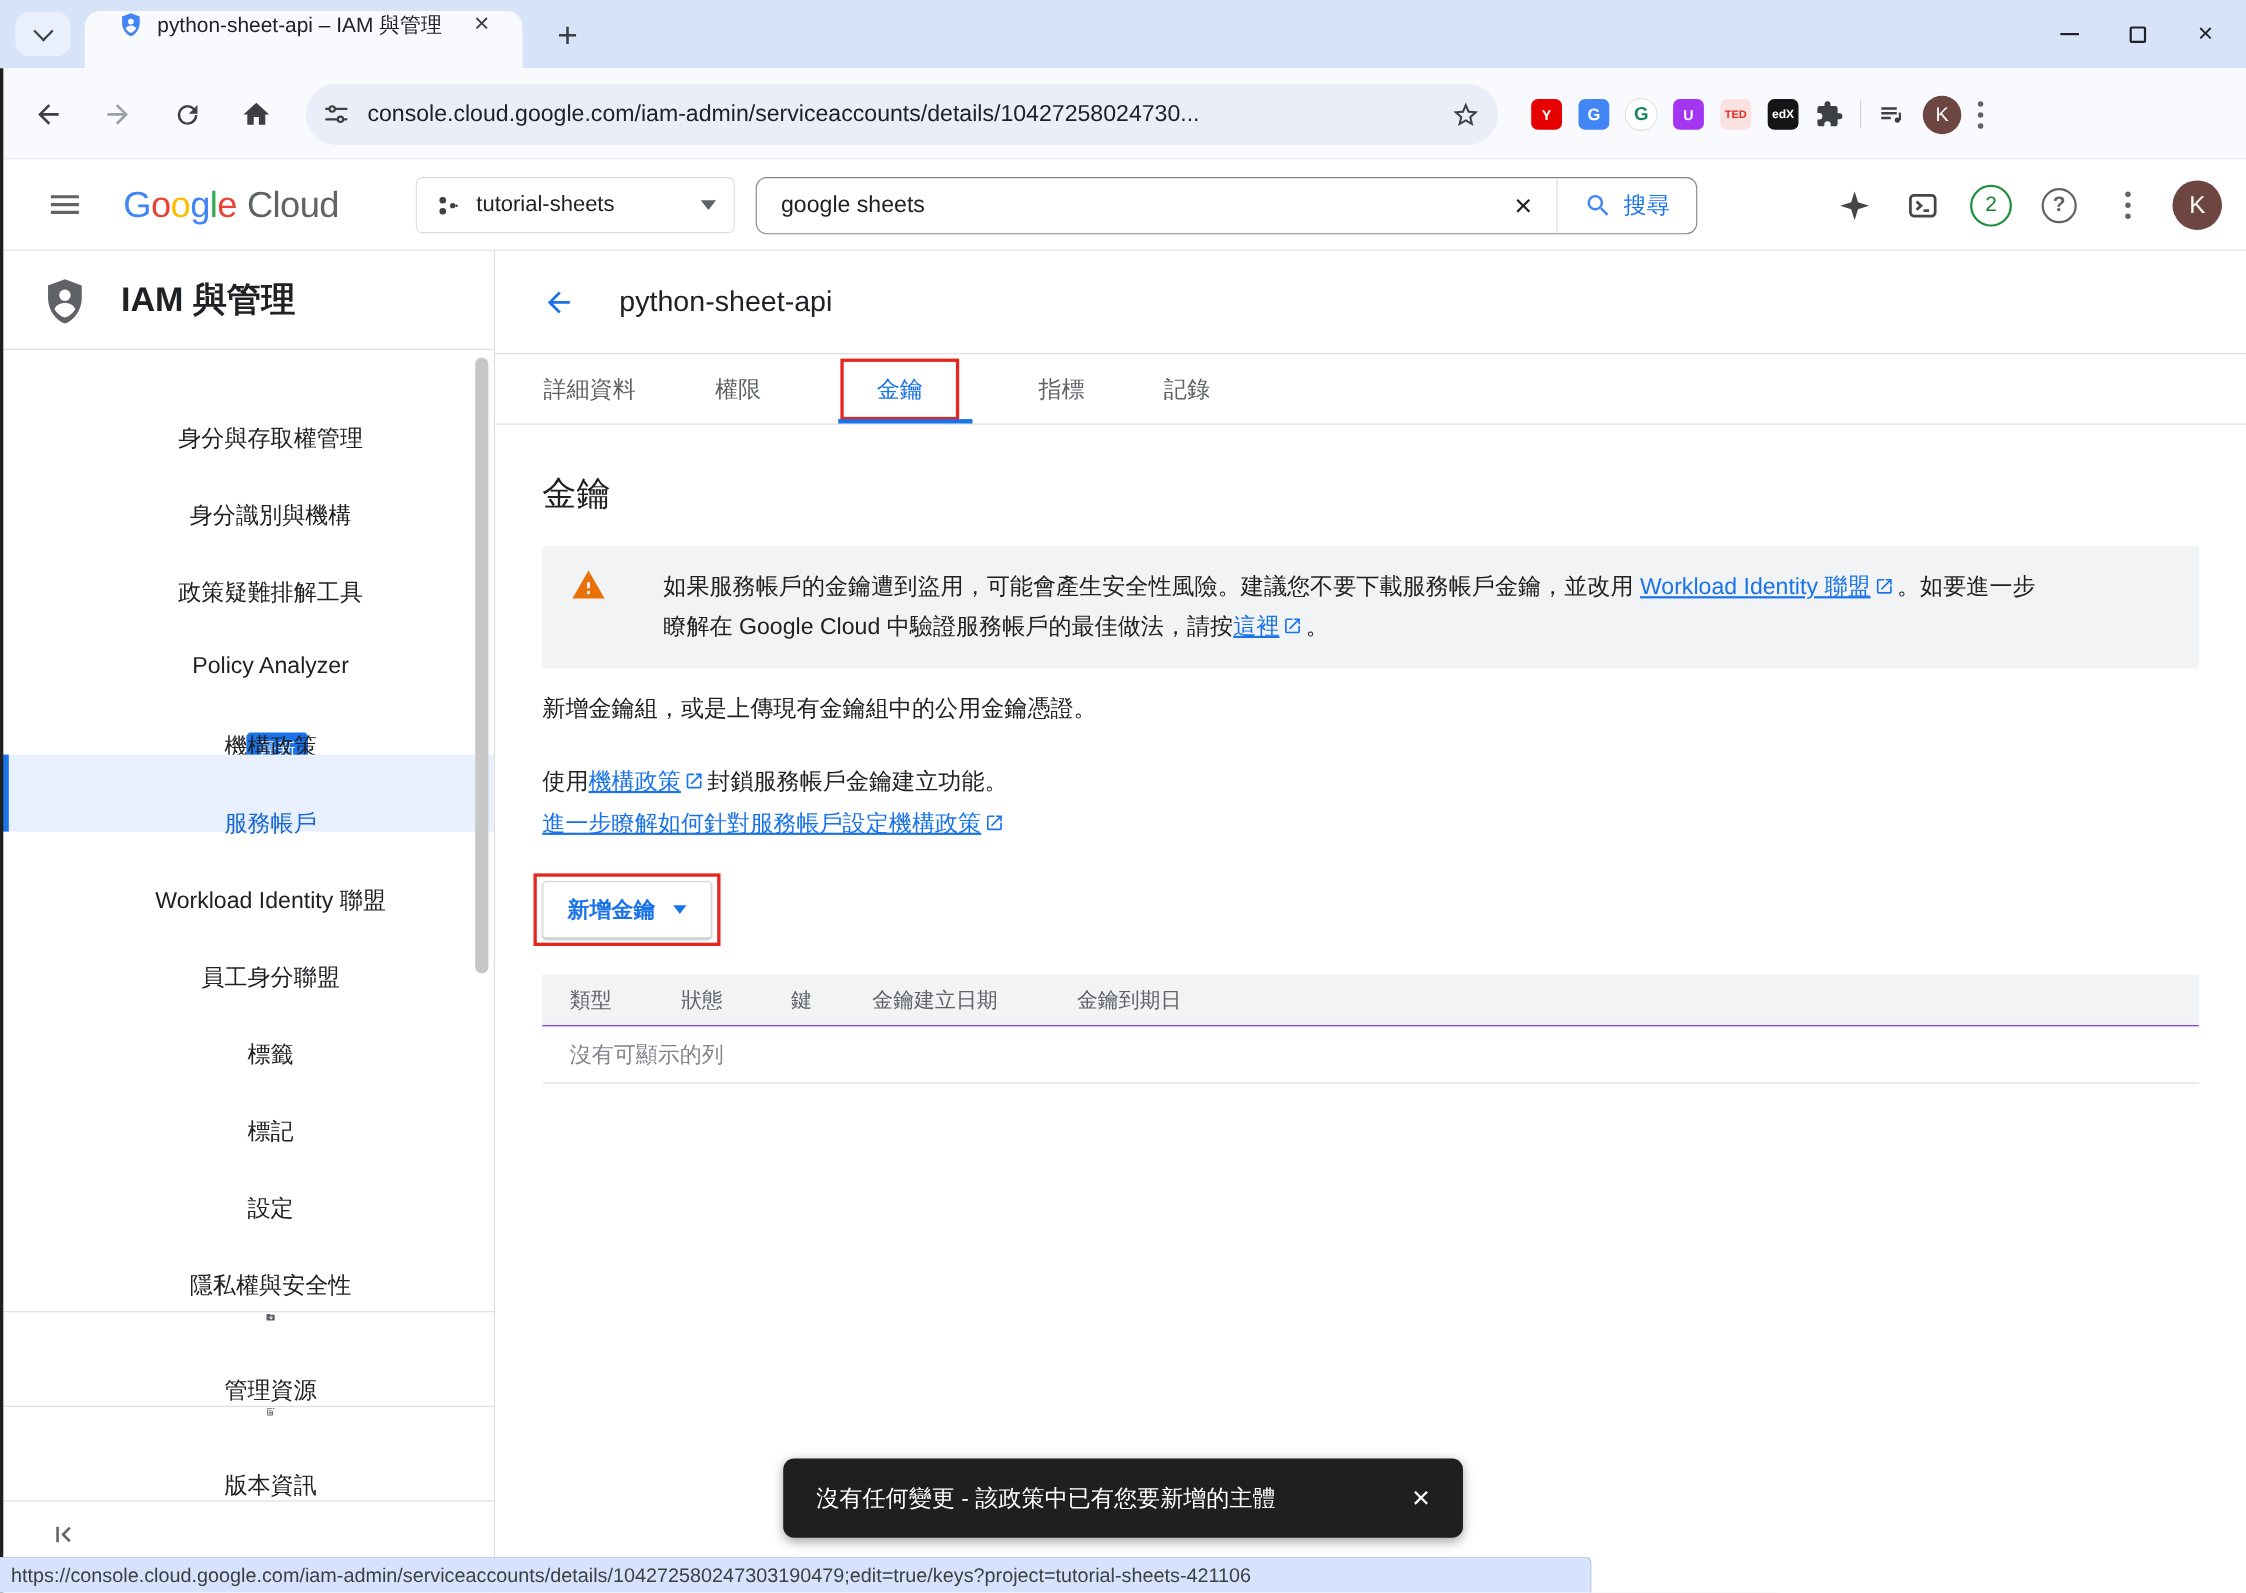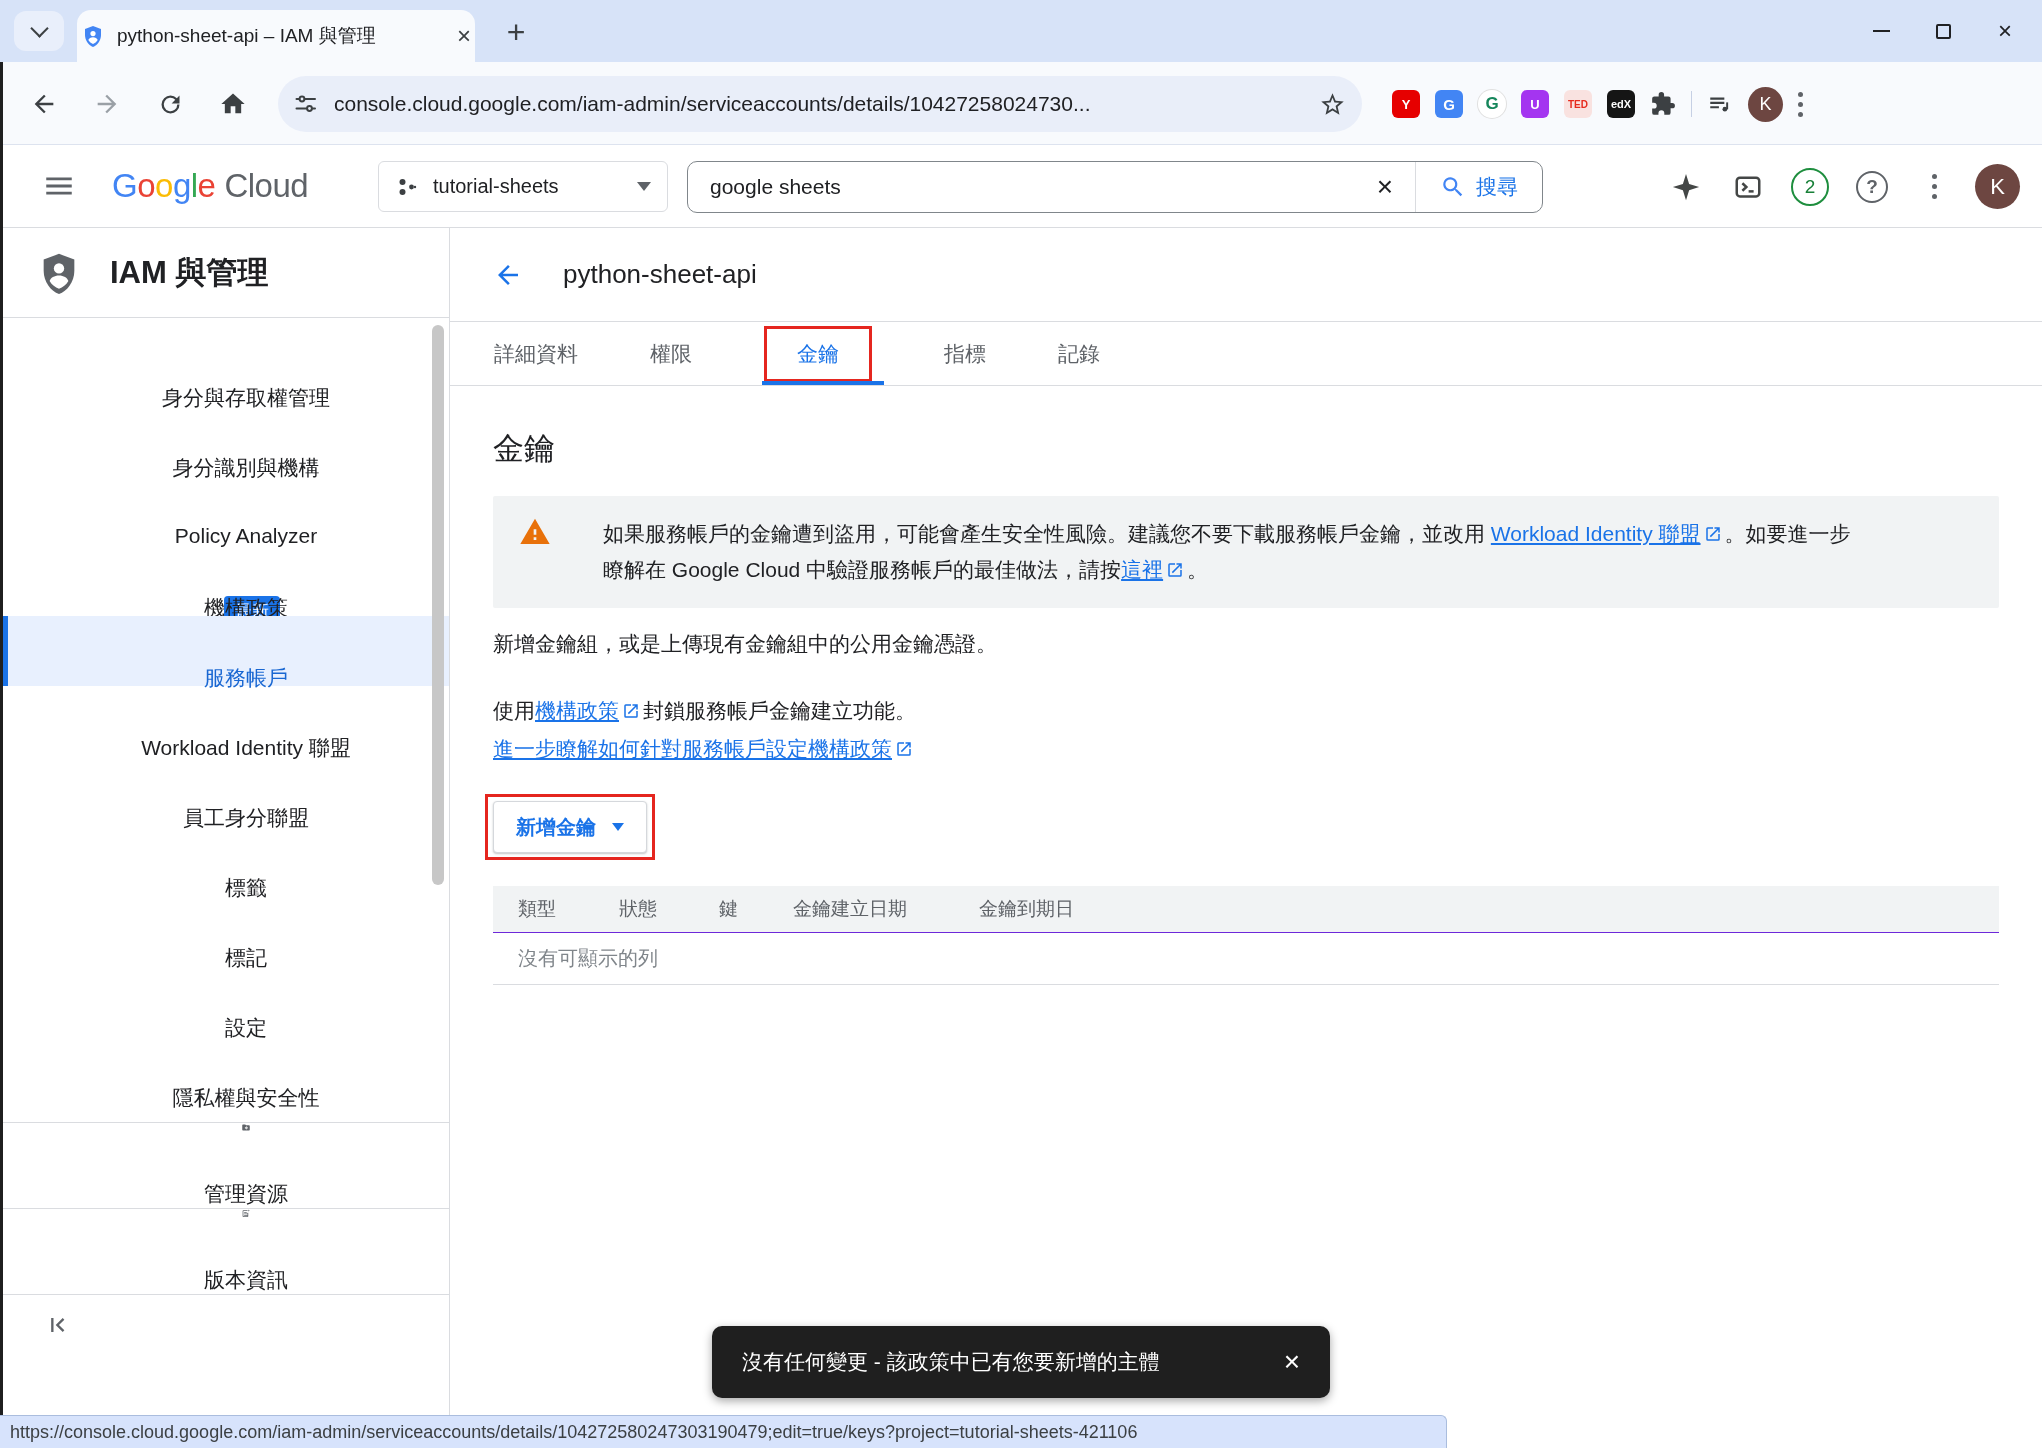--- a/index.html
+++ b/index.html
@@ -11,21 +11,21 @@
   }
   svg { display:block; }
 
   
   .tabstrip { position:absolute; left:0; top:0; width:2042px; height:62px; background:#d7e3f8; }
   .tabsearch { position:absolute; left:14px; top:11px; width:50px; height:40px; border-radius:12px;
     background:#e9effb; display:flex; align-items:center; justify-content:center; }
   .chev { width:13px; height:13px; border-right:2.5px solid #3c4043; border-bottom:2.5px solid #3c4043;
     transform:rotate(45deg); margin-top:-6px; }
   .tab { position:absolute; left:77px; top:10px; width:398px; height:52px; background:#f8fafd;
-    border-radius:14px 14px 0 0; display:flex; align-items:center; padding:0 4px; }
+    border-radius:14px 14px 0 0; display:flex; padding:0 30px; }
   .tab-title { font-size:19px; color:#202124; white-space:nowrap; overflow:hidden; width:282px; margin-left:12px; }
   .tab-close { margin-left:auto; font-size:24px; color:#3c4043; line-height:1; }
   .newtab { position:absolute; left:496px; top:12px; width:40px; height:40px; display:flex;
     align-items:center; justify-content:center; font-size:32px; color:#3c4043; }
   .wincontrols { position:absolute; right:6px; top:0; height:62px; display:flex; align-items:center; }
   .winbtn { width:62px; height:62px; display:flex; align-items:center; justify-content:center; color:#202124; }
   .min-glyph { width:17px; height:2px; background:#202124; }
   .max-glyph { width:15px; height:15px; border:2px solid #202124; border-radius:2px; }
   .close-glyph { font-size:24px; line-height:1; }
 
@@ -326,20 +326,26 @@
         <span>身分與存取權管理</span>
       </div>
       <div class="nav-item">
         <svg width="26" height="26" viewBox="0 0 24 24">
             <path d="M12 2a10 10 0 1010 10A10 10 0 0012 2zm0 3a3 3 0 11-3 3 3 3 0 013-3zm0 14.2a7.2 7.2 0 01-6-3.22c.03-1.99 4-3.08 6-3.08s5.97 1.09 6 3.08a7.2 7.2 0 01-6 3.22z" fill="#5f6368"></path>
           </svg>
         <span>身分識別與機構</span>
       </div>
       <div class="nav-item">
         <svg width="26" height="26" viewBox="0 0 24 24">
+            <path d="M22.7 19l-9.1-9.1c.9-2.3.4-5-1.5-6.9-2-2-5-2.4-7.4-1.3L9 6 6 9 1.6 4.7C.4 7.1.9 10.1 2.9 12.1c1.9 1.9 4.6 2.4 6.9 1.5l9.1 9.1c.4.4 1 .4 1.4 0l2.3-2.3c.5-.4.5-1.1.1-1.4z" fill="#5f6368"></path>
+          </svg>
+        <span>政策疑難排解工具</span>
+      </div>
+      <div class="nav-item">
+        <svg width="26" height="26" viewBox="0 0 24 24">
             <path d="M17 3H5a2 2 0 00-2 2v14a2 2 0 002 2h6v-2H5V5h12v6h2V5a2 2 0 00-2-2zM7 7h8v2H7zm0 4h8v2H7zm0 4h4v2H7z" fill="#5f6368"></path>
             <circle cx="16.8" cy="16.8" r="3" fill="none" stroke="#5f6368" stroke-width="2"></circle>
             <line x1="19" y1="19" x2="22" y2="22" stroke="#5f6368" stroke-width="2"></line>
           </svg>
         <span>Policy Analyzer</span>
         <span class="badge-new">最新</span>
       </div>
       <div class="nav-item">
         <svg width="26" height="26" viewBox="0 0 24 24">
             <path d="M19 3H5a2 2 0 00-2 2v14a2 2 0 002 2h14a2 2 0 002-2V5a2 2 0 00-2-2zM14 17H7v-2h7v2zm3-4H7v-2h10v2zm0-4H7V7h10v2z" fill="#5f6368"></path>

